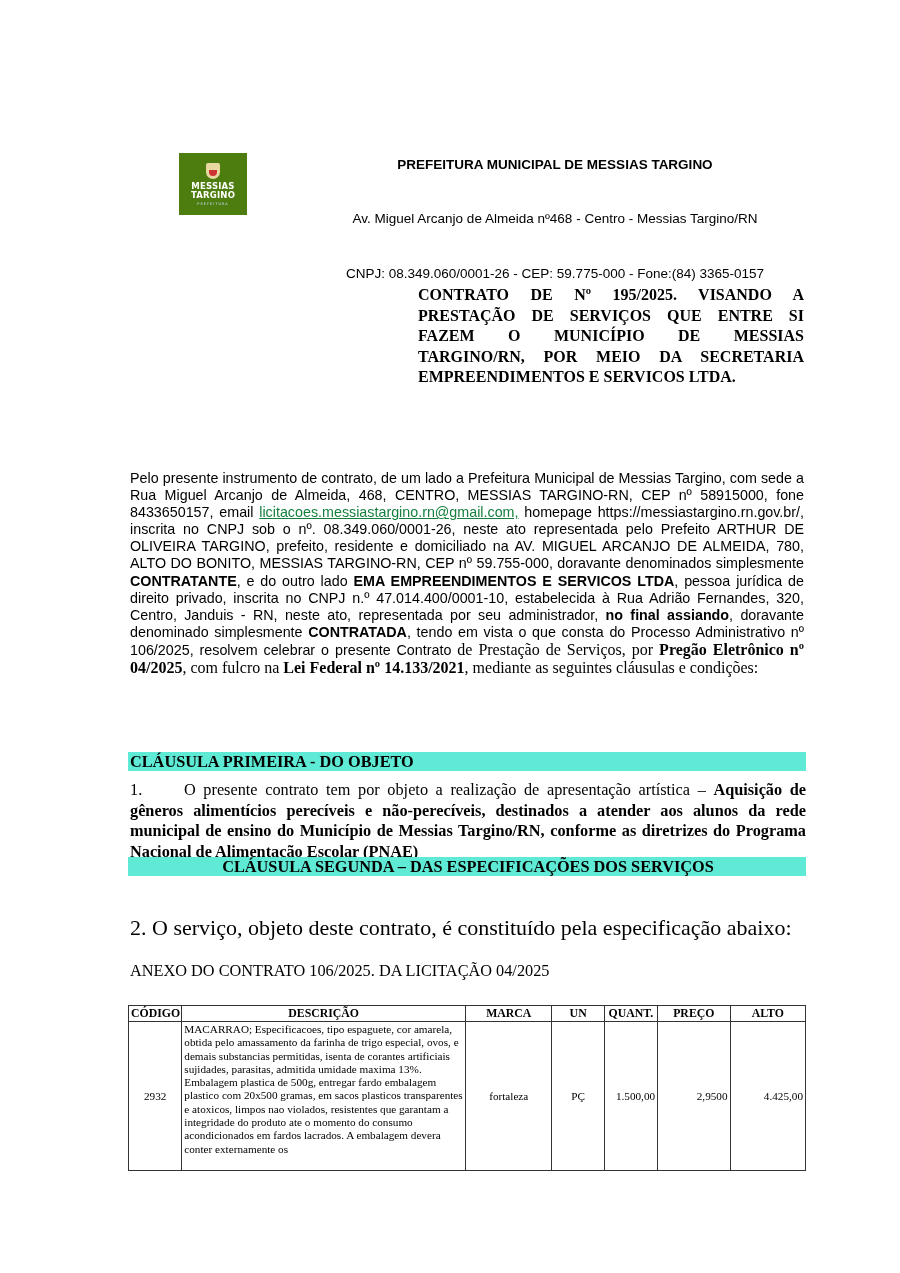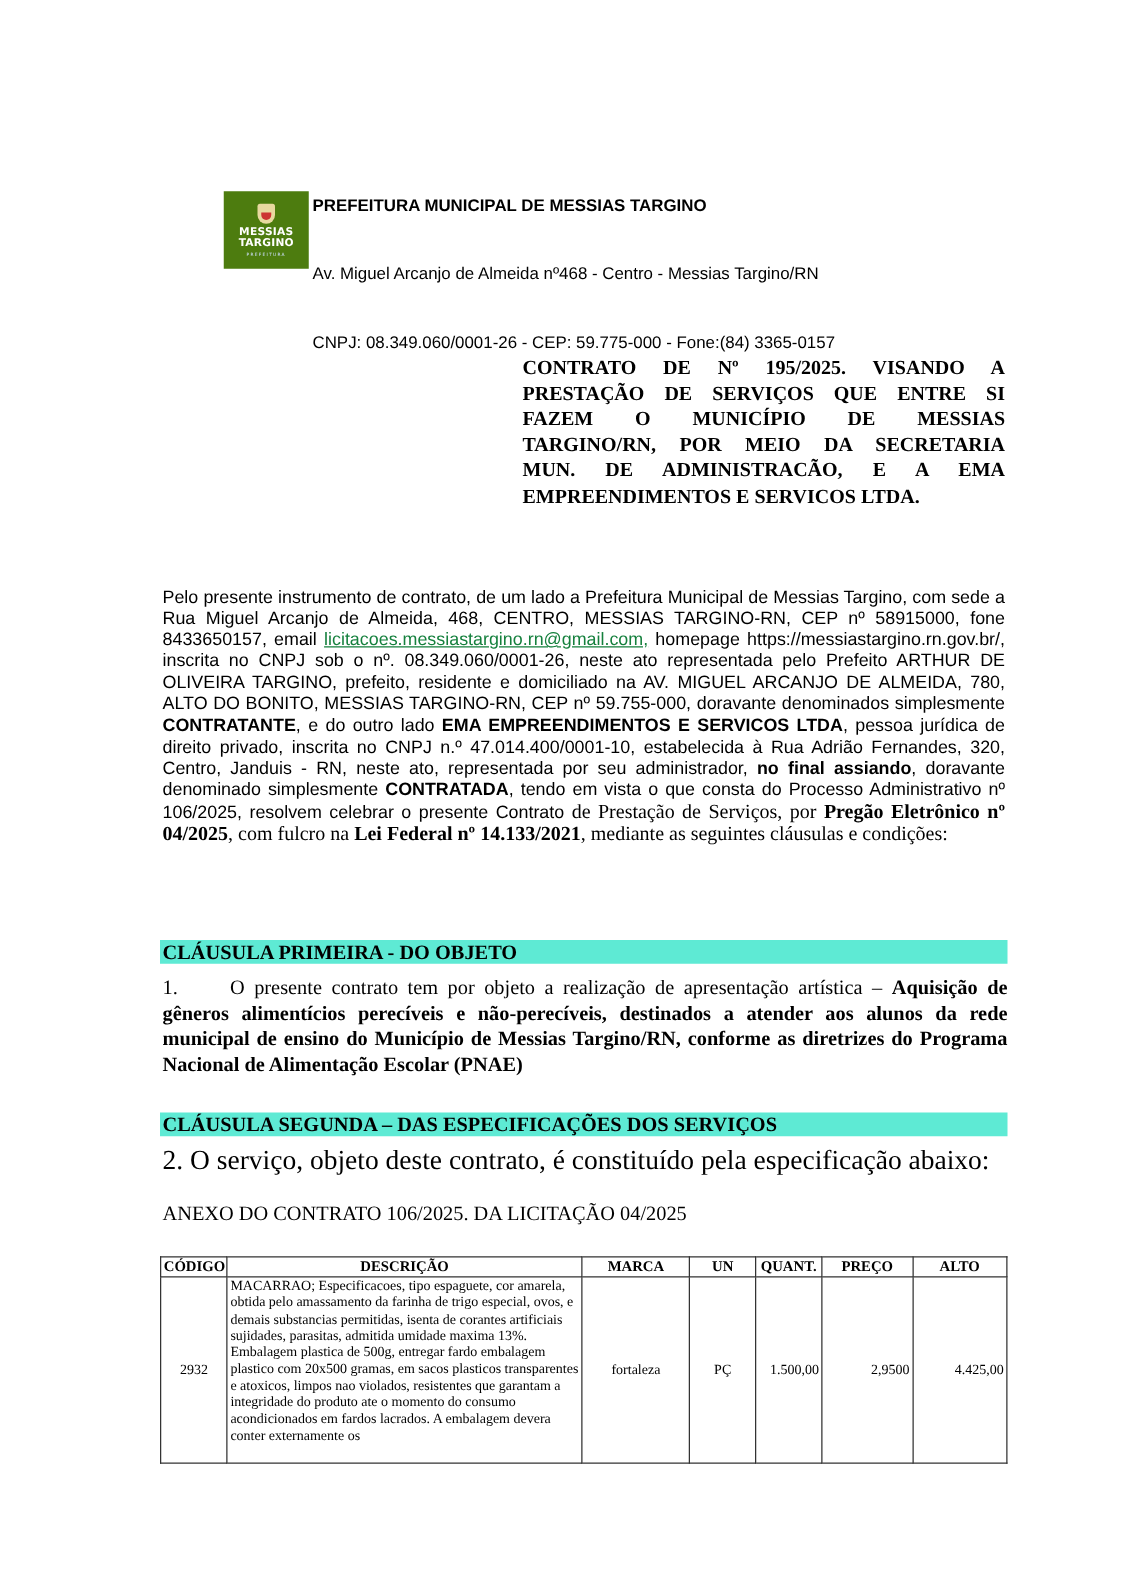--- a/index.html
+++ b/index.html
@@ -3,21 +3,21 @@
 <meta charset="utf-8">
 <style>
   html, body { margin:0; padding:0; background:#ffffff; }
   body { width:900px; height:1273px; position:relative; overflow:hidden; color:#000; }
   .abs { position:absolute; }
   .logo { left:179px; top:153px; width:68px; height:62px; background:#4d7c0f; display:flex; flex-direction:column; align-items:center; justify-content:center; }
   .logo .crest { width:14px; height:16px; background:#e8d9a0; border-radius:2px 2px 7px 7px; position:relative; margin-bottom:3px; }
   .logo .crest:after { content:""; position:absolute; left:3px; top:7px; width:8px; height:6px; background:#c33; border-radius:0 0 4px 4px; }
   .logo .l1, .logo .l2 { font-family:"DejaVu Sans", sans-serif; font-weight:bold; color:#fff; font-size:8.5px; line-height:9px; letter-spacing:0.2px; }
   .logo .l3 { font-family:"DejaVu Sans", sans-serif; color:#cfe1ff; font-size:3.5px; letter-spacing:1px; margin-top:2px; }
-  .hdr { left:250px; top:156px; width:610px; text-align:left; font-family:"Liberation Sans", sans-serif; }
+  .hdr { left:250px; top:156px; width:610px; text-align:center; font-family:"Liberation Sans", sans-serif; }
   .hdr .t1 { font-weight:bold; font-size:13.5px; line-height:17px; }
   .hdr .t2, .hdr .t3 { font-size:13.5px; line-height:19px;margin-top:36px; }
   .title { left:418px; top:285px; width:386px; font-family:"Liberation Serif", serif; font-weight:bold; font-size:16px; line-height:20.5px; text-align:justify; text-align-last:justify; }
   .title span { display:block; }
   .title span.last { text-align-last:left; }
   .intro { left:130px; top:470px; width:674px; font-family:"Liberation Sans", sans-serif; font-size:14.3px; line-height:17.1px; text-align:justify; }
   .intro a { color:#15803d; text-decoration:underline; }
   .intro .serif { font-family:Liberation Serif, serif; font-size:16px; }
   .clause-bar { left:128px; width:678px; height:19px; background:#5eead4; font-family:"Liberation Serif", serif; font-weight:bold; font-size:16.3px; line-height:20px; padding-left:2px; box-sizing:border-box; }
   .c1p { left:130px; top:780px; width:676px; font-family:"Liberation Serif", serif; font-size:16.3px; line-height:20.5px; text-align:justify; }
@@ -46,31 +46,30 @@
   <div class="t1">PREFEITURA MUNICIPAL DE MESSIAS TARGINO</div>
   <div class="t2">Av. Miguel Arcanjo de Almeida nº468 - Centro - Messias Targino/RN</div>
   <div class="t3">CNPJ: 08.349.060/0001-26 - CEP: 59.775-000 - Fone:(84) 3365-0157</div>
 </div>
 
 <div class="abs title">
   <span>CONTRATO DE Nº 195/2025. VISANDO A</span>
   <span>PRESTAÇÃO DE SERVIÇOS QUE ENTRE SI</span>
   <span>FAZEM O MUNICÍPIO DE MESSIAS</span>
   <span>TARGINO/RN, POR MEIO DA SECRETARIA</span>
-  <span>MUN. DE ADMINISTRACÃO, E A EMA</span>
   <span class="last">EMPREENDIMENTOS E SERVICOS LTDA.</span>
 </div>
 
 <div class="abs intro"><span>Pelo presente instrumento de contrato, de um lado a Prefeitura Municipal de Messias Targino, com sede a Rua Miguel Arcanjo de Almeida, 468, CENTRO, MESSIAS TARGINO-RN, CEP nº 58915000, fone 8433650157, email </span><a>licitacoes.messiastargino.rn@gmail.com,</a><span> homepage https://messiastargino.rn.gov.br/, inscrita no CNPJ sob o nº. 08.349.060/0001-26, neste ato representada pelo Prefeito ARTHUR DE OLIVEIRA TARGINO, prefeito, residente e domiciliado na AV. MIGUEL ARCANJO DE ALMEIDA, 780, ALTO DO BONITO, MESSIAS TARGINO-RN, CEP nº 59.755-000, doravante denominados simplesmente </span><b>CONTRATANTE</b><span>, e do outro lado </span><b>EMA EMPREENDIMENTOS E SERVICOS LTDA</b><span>, pessoa jurídica de direito privado, inscrita no CNPJ n.º 47.014.400/0001-10, estabelecida à Rua Adrião Fernandes, 320, Centro, Janduis - RN, neste ato, representada por seu administrador, </span><b>no final assiando</b><span>, doravante denominado simplesmente </span><b>CONTRATADA</b><span>, tendo em vista o que consta do Processo Administrativo nº 106/2025, resolvem celebrar o presente Contrato </span><span class="serif">de Prestação de Serviços, por </span><b class="serif">Pregão Eletrônico nº 04/2025</b><span class="serif">, com fulcro na </span><b class="serif">Lei Federal nº 14.133/2021</b><span class="serif">, mediante as seguintes cláusulas e condições:</span></div>
 
 <div class="abs clause-bar" style="top:752px;">CLÁUSULA PRIMEIRA - DO OBJETO</div>
 
 <div class="abs c1p"><span class="num">1.</span><span>O presente contrato tem por objeto a realização de apresentação artística – </span><b>Aquisição de gêneros alimentícios perecíveis e não-perecíveis, destinados a atender aos alunos da rede municipal de ensino do Município de Messias Targino/RN, conforme as diretrizes do Programa Nacional de Alimentação Escolar (PNAE)</b></div>
 
-<div class="abs clause-bar" style="top:890px;">CLÁUSULA SEGUNDA – DAS ESPECIFICAÇÕES DOS SERVIÇOS</div>
+<div class="abs clause-bar" style="top:857px;text-align:center;">CLÁUSULA SEGUNDA – DAS ESPECIFICAÇÕES DOS SERVIÇOS</div>
 
 <div class="abs c2p">2. O serviço, objeto deste contrato, é constituído pela especificação abaixo:</div>
 
 <div class="abs annex">ANEXO DO CONTRATO 106/2025. DA LICITAÇÃO 04/2025</div>
 
 <table class="items">
   <colgroup>
     <col style="width:53px">
       <col style="width:282px">
       <col style="width:86px">

